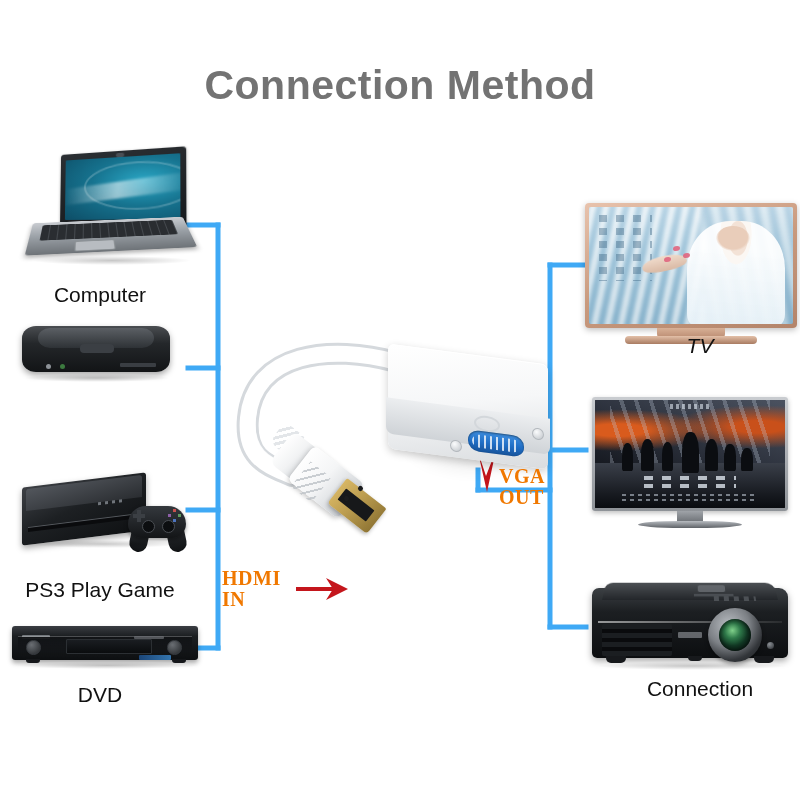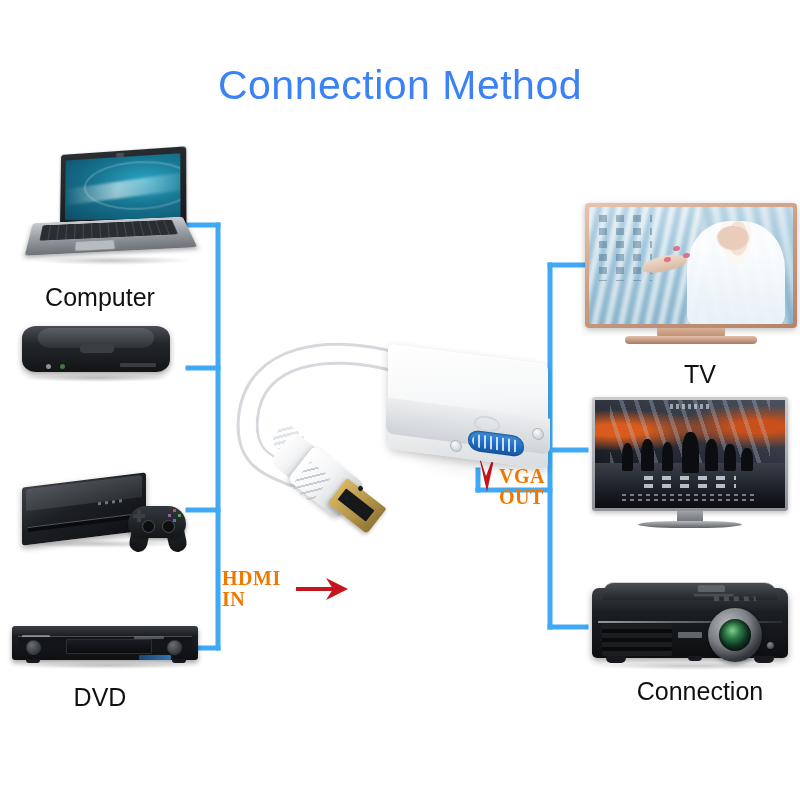--- a/index.html
+++ b/index.html
@@ -11,32 +11,32 @@
     overflow:hidden;
     position:relative;
   }
   #stage{position:absolute;left:0;top:0;width:800px;height:800px;}
 
   
   #title{
     position:absolute;left:0;top:62px;width:800px;
     text-align:center;
     font-size:41px;
-    font-weight:400;
+    font-weight:700;
     letter-spacing:0.5px;
-    color:#3b82f6;
+    color:#737373;
     font-family:"Liberation Sans", sans-serif;
   }
 
   
   .caption{
     position:absolute;
     text-align:center;
     color:#111111;
-    font-size:25px;
+    font-size:21px;
     font-weight:400;
     white-space:nowrap;
     font-family:"Liberation Sans", sans-serif;
   }
 
   
   .callout{
     position:absolute;
     color:#F07800;
     font-family:"Liberation Serif", serif;
@@ -516,20 +516,21 @@
     </div>
     <div class="pad-grip-l"></div>
     <div class="pad-grip-r"></div>
     <div class="pad-body"></div>
     <div class="pad-dpad"></div>
     <div class="pad-btns"></div>
     <div class="pad-stick-l"></div>
     <div class="pad-stick-r"></div>
     <div class="ps3-shadow"></div>
   </div>
+  <div class="caption" style="left:0;top:578px;width:200px;">PS3 Play Game</div>
 
   <div class="device" style="left:8px;top:620px;width:196px;height:56px;">
     <div class="dvd-body">
       <div class="dvd-logo"></div>
       <div class="dvd-face"></div>
       <div class="dvd-tray">
           <div class="dvd-bluray"></div>
         </div>
       <div class="dvd-knob"></div>
       <div class="dvd-knob2"></div>
@@ -590,21 +591,21 @@
         <div class="tv-face"></div>
         <div class="tv-hand"></div>
         <div class="tv-petal" style="left:41%;top:33%;"></div>
         <div class="tv-petal" style="left:46%;top:39%;"></div>
         <div class="tv-petal" style="left:37%;top:43%;"></div>
       </div>
     </div>
     <div class="tv-stand-neck"></div>
     <div class="tv-stand-base"></div>
   </div>
-  <div class="caption" style="left:600px;top:360px;width:200px;">TV</div>
+  <div class="caption" style="left:600px;top:334px;width:200px;font-style:italic;">TV</div>
 
   <div class="device" style="left:592px;top:397px;width:196px;height:132px;">
     <div class="mon-frame">
       <div class="mon-screen">
         <div class="mon-sky"></div>
         <div class="mon-beams"></div>
         <div class="mon-ground"></div>
         <div class="mon-logo"></div>
         <div class="mon-fig" style="left:14%;width:6%;height:26%;"></div>
         <div class="mon-fig" style="left:24%;width:7%;height:30%;"></div>

